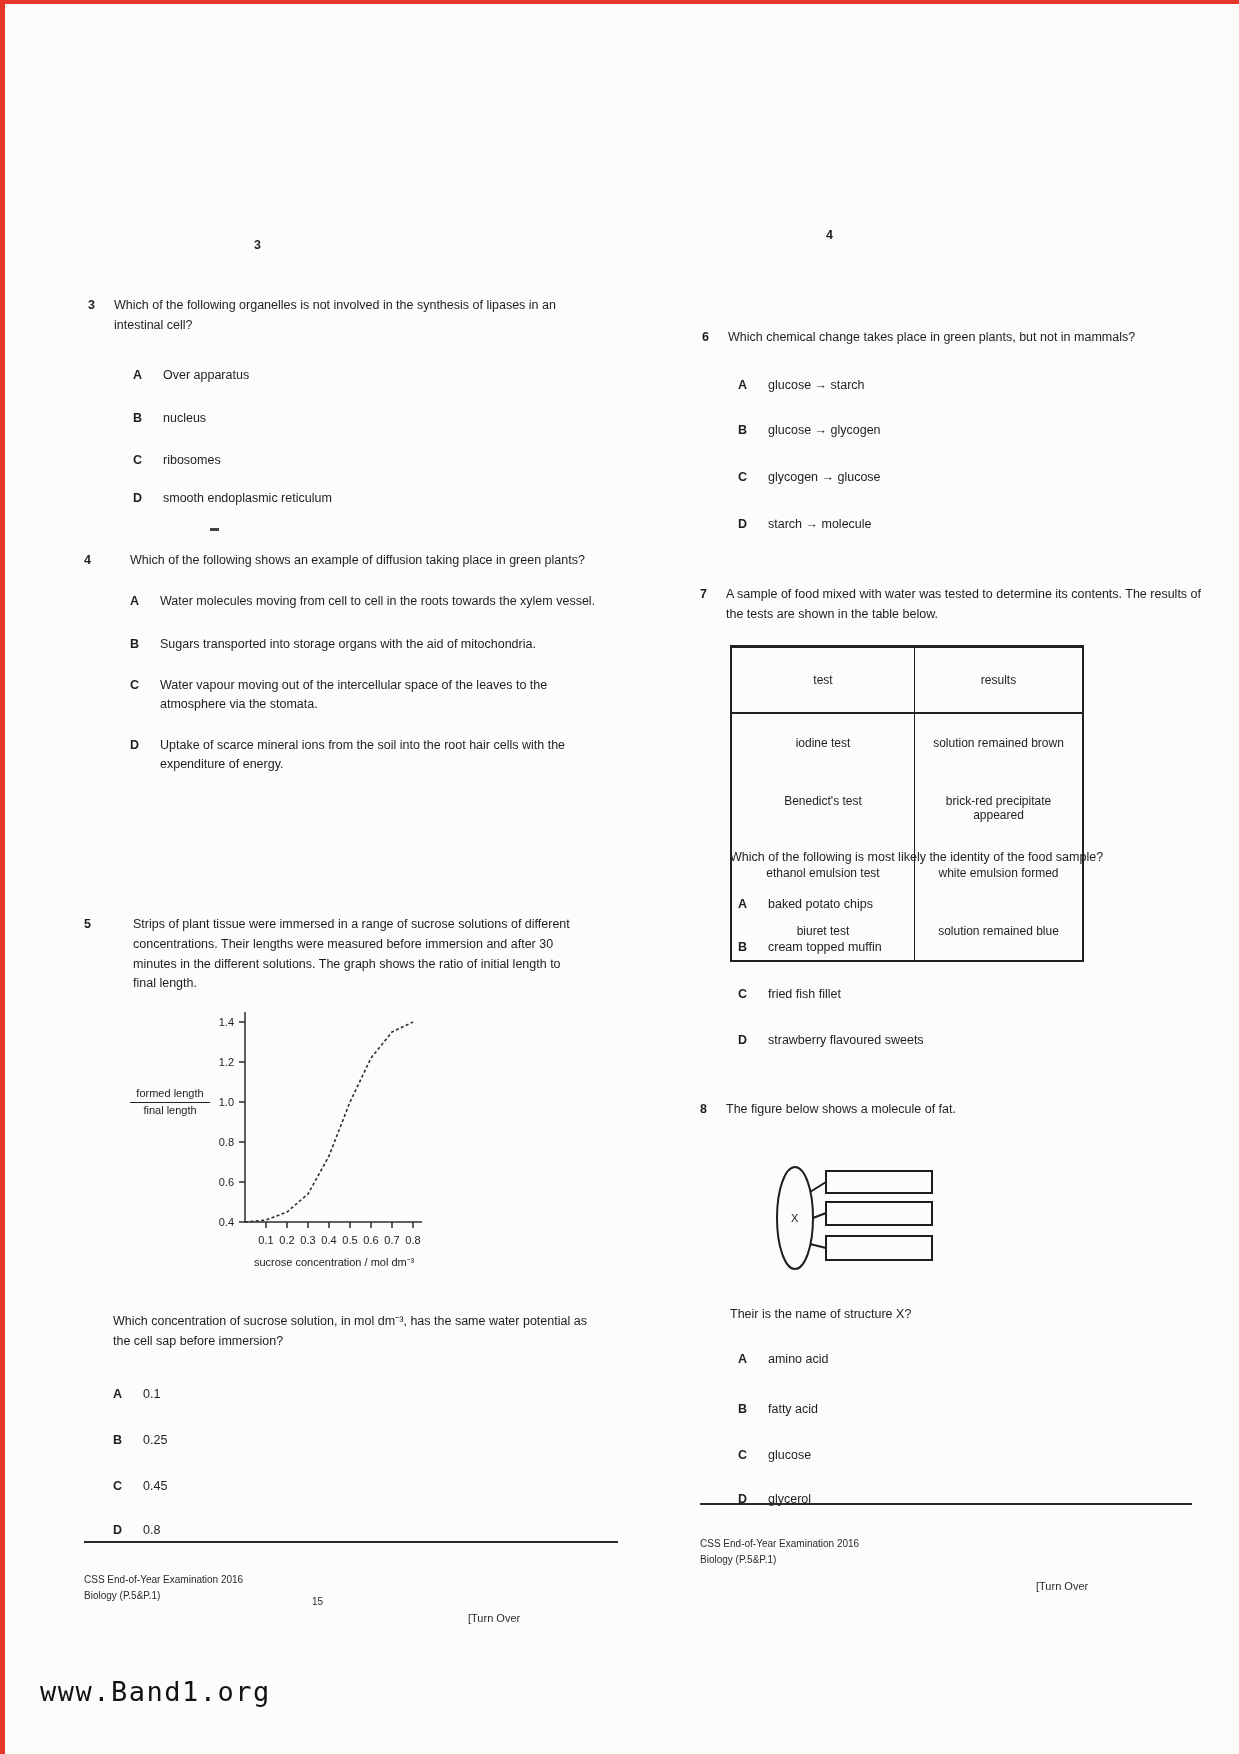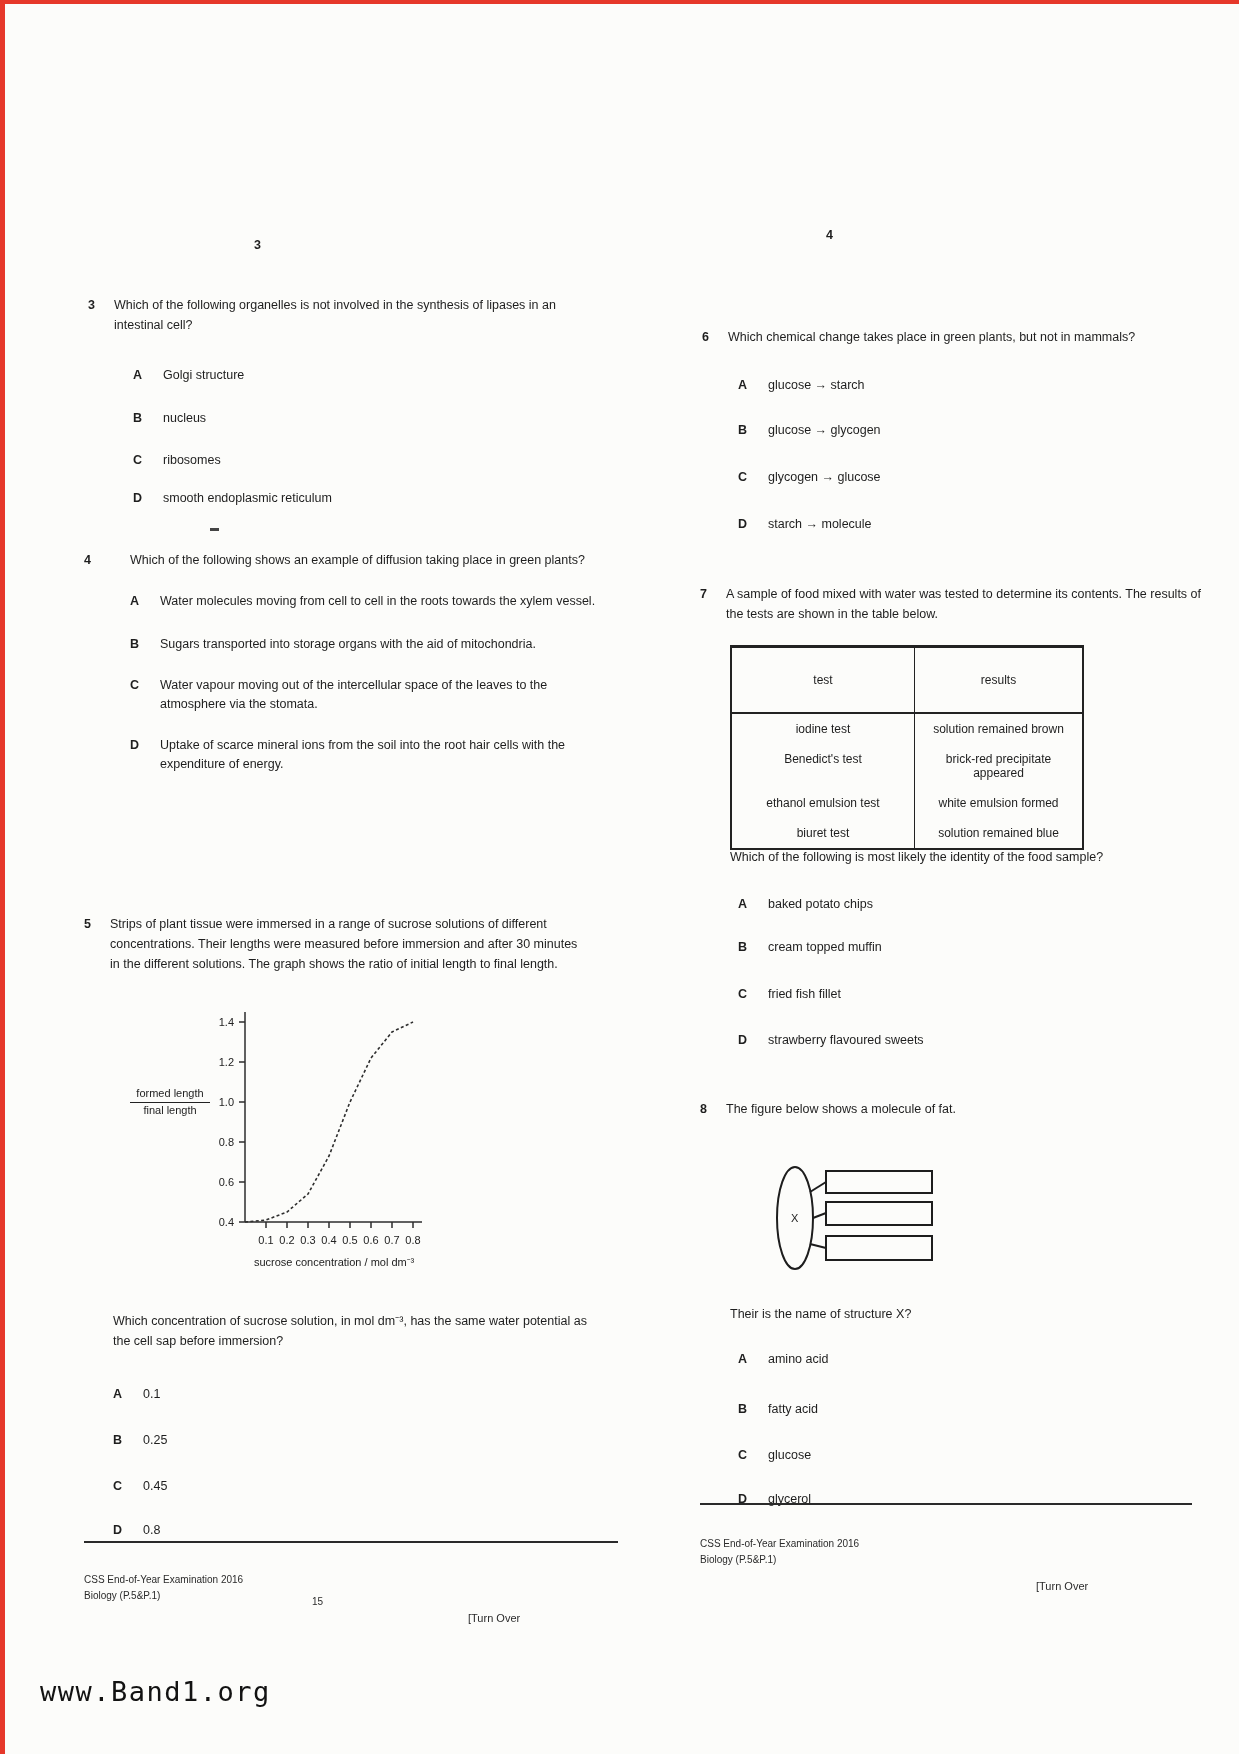--- a/index.html
+++ b/index.html
@@ -14,21 +14,21 @@
   .opt{position:absolute;display:flex;gap:18px;font-size:12.5px;line-height:1.5;}
   .opt .letter{font-weight:bold;min-width:12px;}
   .frac{position:absolute;width:80px;text-align:center;font-size:11px;line-height:1.35;}
   .frac .num{border-bottom:1.2px solid #222;padding-bottom:1px;}
   .chart{position:absolute;}
   .ax{stroke:#2d2d2d;stroke-width:1.5;}
   .tick{font-size:11px;fill:#222;font-family:"Liberation Sans",sans-serif;}
   .curve{fill:none;stroke:#2e2e2e;stroke-width:1.6;stroke-dasharray:3 2.4;}
   .ftable{position:absolute;width:350px;border:2px solid #222;border-top-width:3px;
           display:grid;grid-template-columns:183px 1fr;font-size:12px;text-align:center;}
-  .ftable .cell{padding:8px 4px;}
+  .ftable .cell{padding:22px 4px;}
   .ftable .c1{border-right:1.5px solid #222;}
   .ftable .head{font-weight:normal;border-bottom:2px solid #222;padding:25px 4px;}
   .hr{position:absolute;height:2px;background:#2a2a2a;}
   .footer{position:absolute;font-size:10px;line-height:1.6;color:#2b2b2b;}
   .pageref{position:absolute;font-size:10px;color:#2b2b2b;}
   .turnover{position:absolute;font-size:11px;color:#2b2b2b;}
   .figure{position:absolute;}
   .fig-shape{fill:none;stroke:#1d1d1d;stroke-width:2;}
   .figlabel{font-size:11px;fill:#1d1d1d;font-family:"Liberation Sans",sans-serif;}
   .stray{position:absolute;background:#444;}
@@ -44,21 +44,21 @@
   <div class="redline" style="left:0;top:0;width:5px;height:1754px;"></div>
 
   <div class="pageno scan" style="left:254px;top:238px;">3</div>
 
   <div class="q scan" style="left:88px;top:296px;width:486px;">
     <span class="qnum">3</span>
     <span class="qtext" style="width:458px;">Which of the following organelles is not involved in the synthesis of lipases in an intestinal cell?</span>
   </div>
   <div class="opt scan" style="left:133px;top:366px;">
     <span class="letter">A</span>
-    <span>Golgi structure</span>
+    <span>Over apparatus</span>
   </div>
   <div class="opt scan" style="left:133px;top:409px;">
     <span class="letter">B</span>
     <span>nucleus</span>
   </div>
   <div class="opt scan" style="left:133px;top:451px;">
     <span class="letter">C</span>
     <span>ribosomes</span>
   </div>
   <div class="opt scan" style="left:133px;top:489px;">
@@ -83,21 +83,21 @@
     <span class="letter">C</span>
     <span style="width:450px;">Water vapour moving out of the intercellular space of the leaves to the atmosphere via the stomata.</span>
   </div>
   <div class="opt scan" style="left:130px;top:736px;width:486px;">
     <span class="letter">D</span>
     <span style="width:450px;">Uptake of scarce mineral ions from the soil into the root hair cells with the expenditure of energy.</span>
   </div>
 
   <div class="q scan" style="left:84px;top:915px;width:500px;">
     <span class="qnum">5</span>
-    <span class="qtext" style="width:468px;">Strips of plant tissue were immersed in a range of sucrose solutions of different concentrations. Their lengths were measured before immersion and after 30 minutes in the different solutions. The graph shows the ratio of initial length to final length.</span>
+    <span class="qtext" style="width:468px;margin-left:23px;">Strips of plant tissue were immersed in a range of sucrose solutions of different concentrations. Their lengths were measured before immersion and after 30 minutes in the different solutions. The graph shows the ratio of initial length to final length.</span>
   </div>
 
   <div class="frac scan" style="left:130px;top:1086px;">
     <div class="num">formed length</div>
     <div class="den">final length</div>
   </div>
   <svg id="q5-chart" class="chart scan" style="left:200px;top:1000px;" width="320" height="300">
       <line class="ax" x1="45" y1="12" x2="45" y2="222"></line>
       <line class="ax" x1="45" y1="222" x2="222" y2="222"></line>
       <line class="ax" x1="39" y1="222" x2="45" y2="222"></line>

